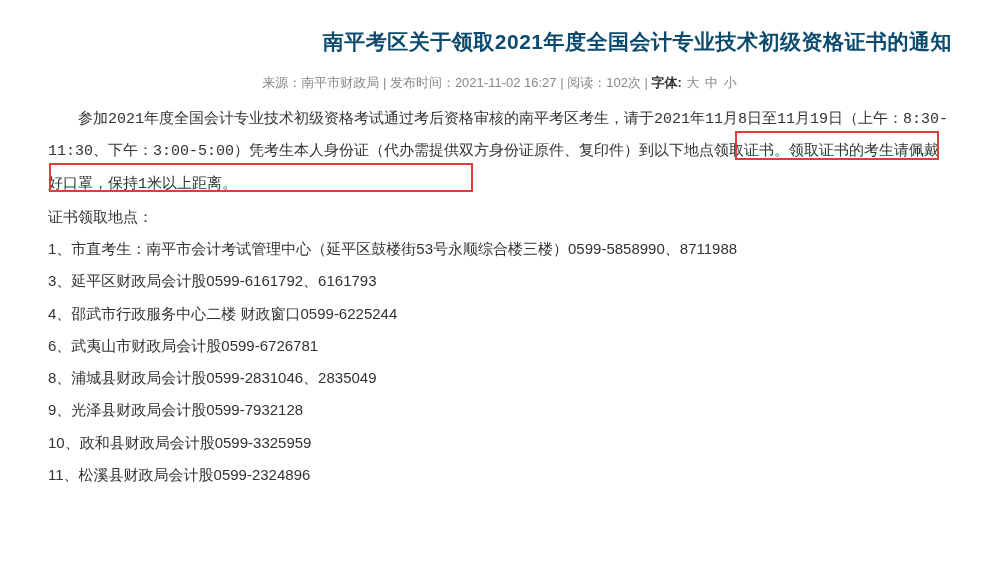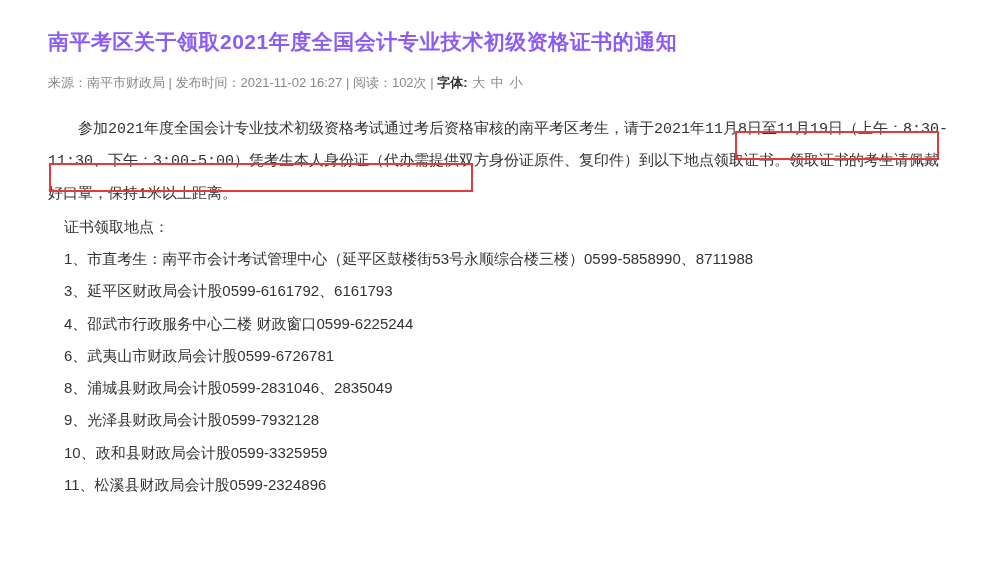--- a/index.html
+++ b/index.html
@@ -12,31 +12,32 @@
       background: #fff;
       width: 1000px;
       height: 588px;
       overflow: hidden;
       position: relative;
     }
     .container {
       padding: 28px 48px 20px 48px;
     }
     .title {
-      color: #8b5cf6;
+      color: #0c4a6e;
       font-size: 21px;
       font-weight: bold;
-      text-align: left;
+      text-align: right;
       margin-bottom: 18px;
       letter-spacing: 0.5px;
     }
     .meta {
+      text-align: center;
       font-size: 13px;
       color: #888;
-      margin-bottom: 22px;
+      margin-bottom: 12px;
     }
     .meta .strong {
       color: #333;
       font-weight: bold;
     }
     .meta a {
       color: #888;
       text-decoration: none;
       margin: 0 1px;
     }
@@ -45,21 +46,20 @@
       color: #333;
       line-height: 2.15;
     }
     .para1 {
       text-indent: 2em;
       position: relative;
       font-family: Liberation Mono, monospace;
     }
     .list-item {
       line-height: 2.15;
-      margin-left: 16px;
     }
     .highlight-box {
       border: 2px solid #e23b3b;
       position: absolute;
       pointer-events: none;
     }
     .box1 {
       top: 131px;
       left: 735px;
       width: 204px;

